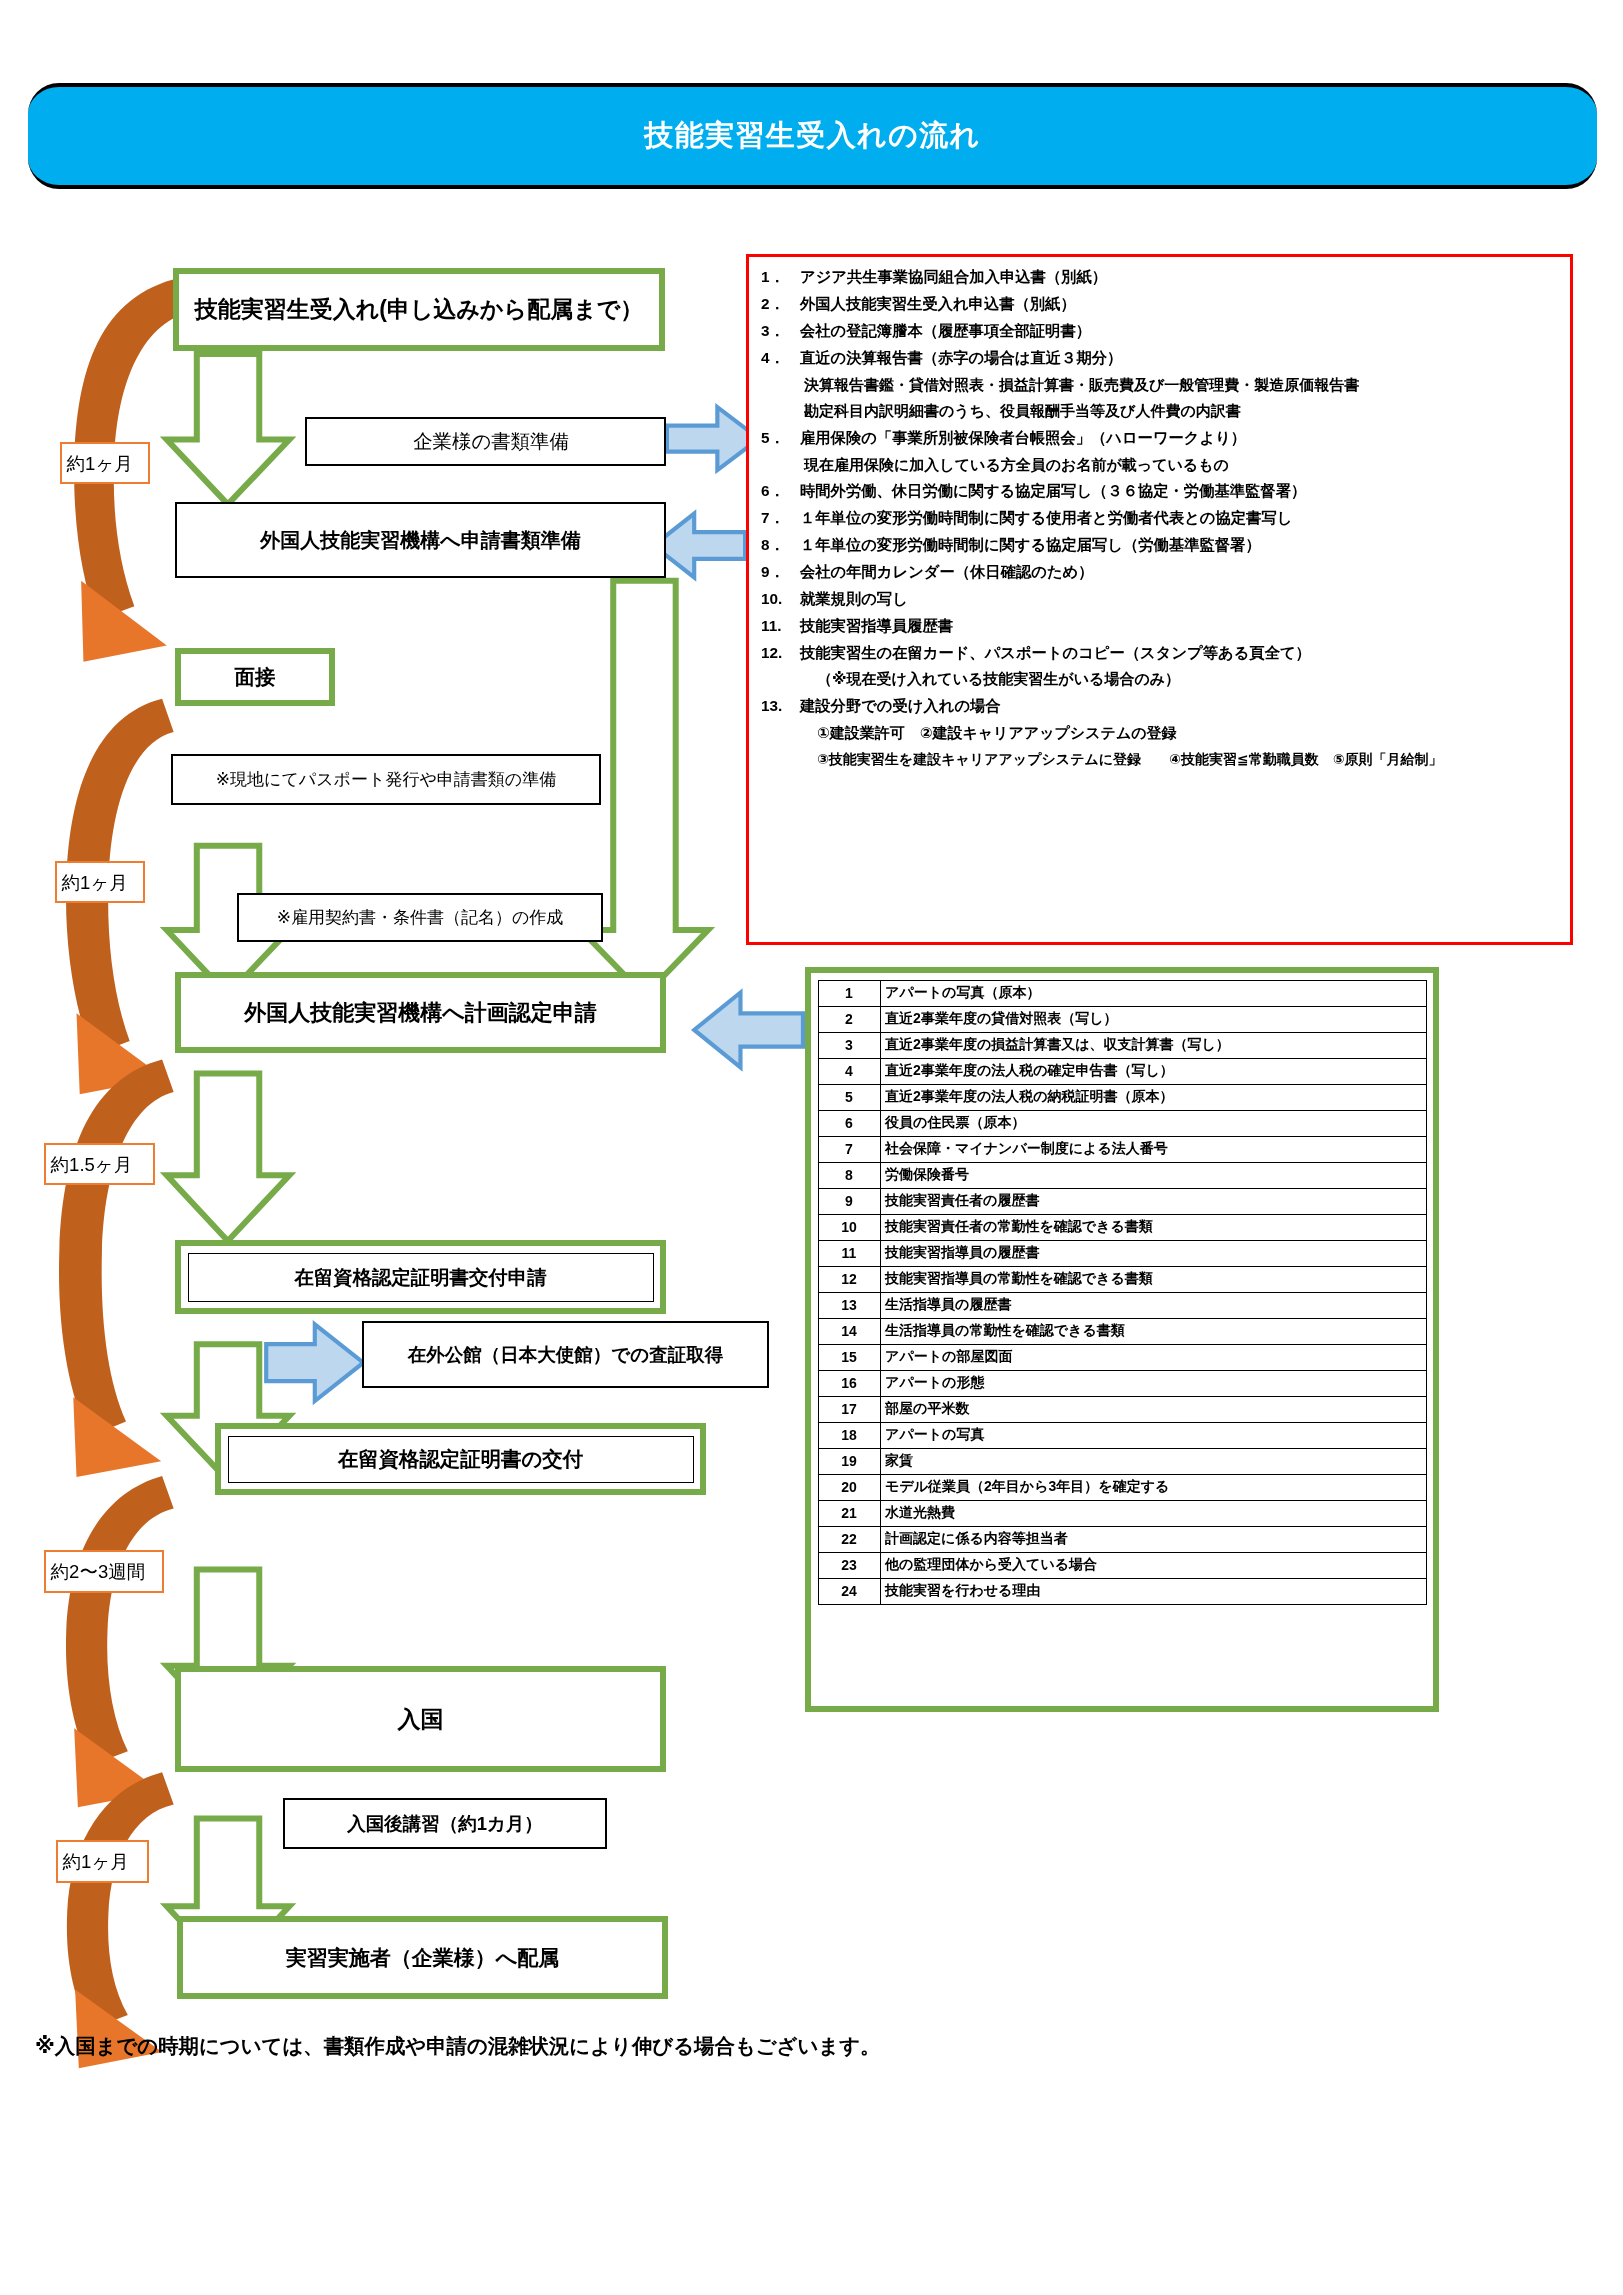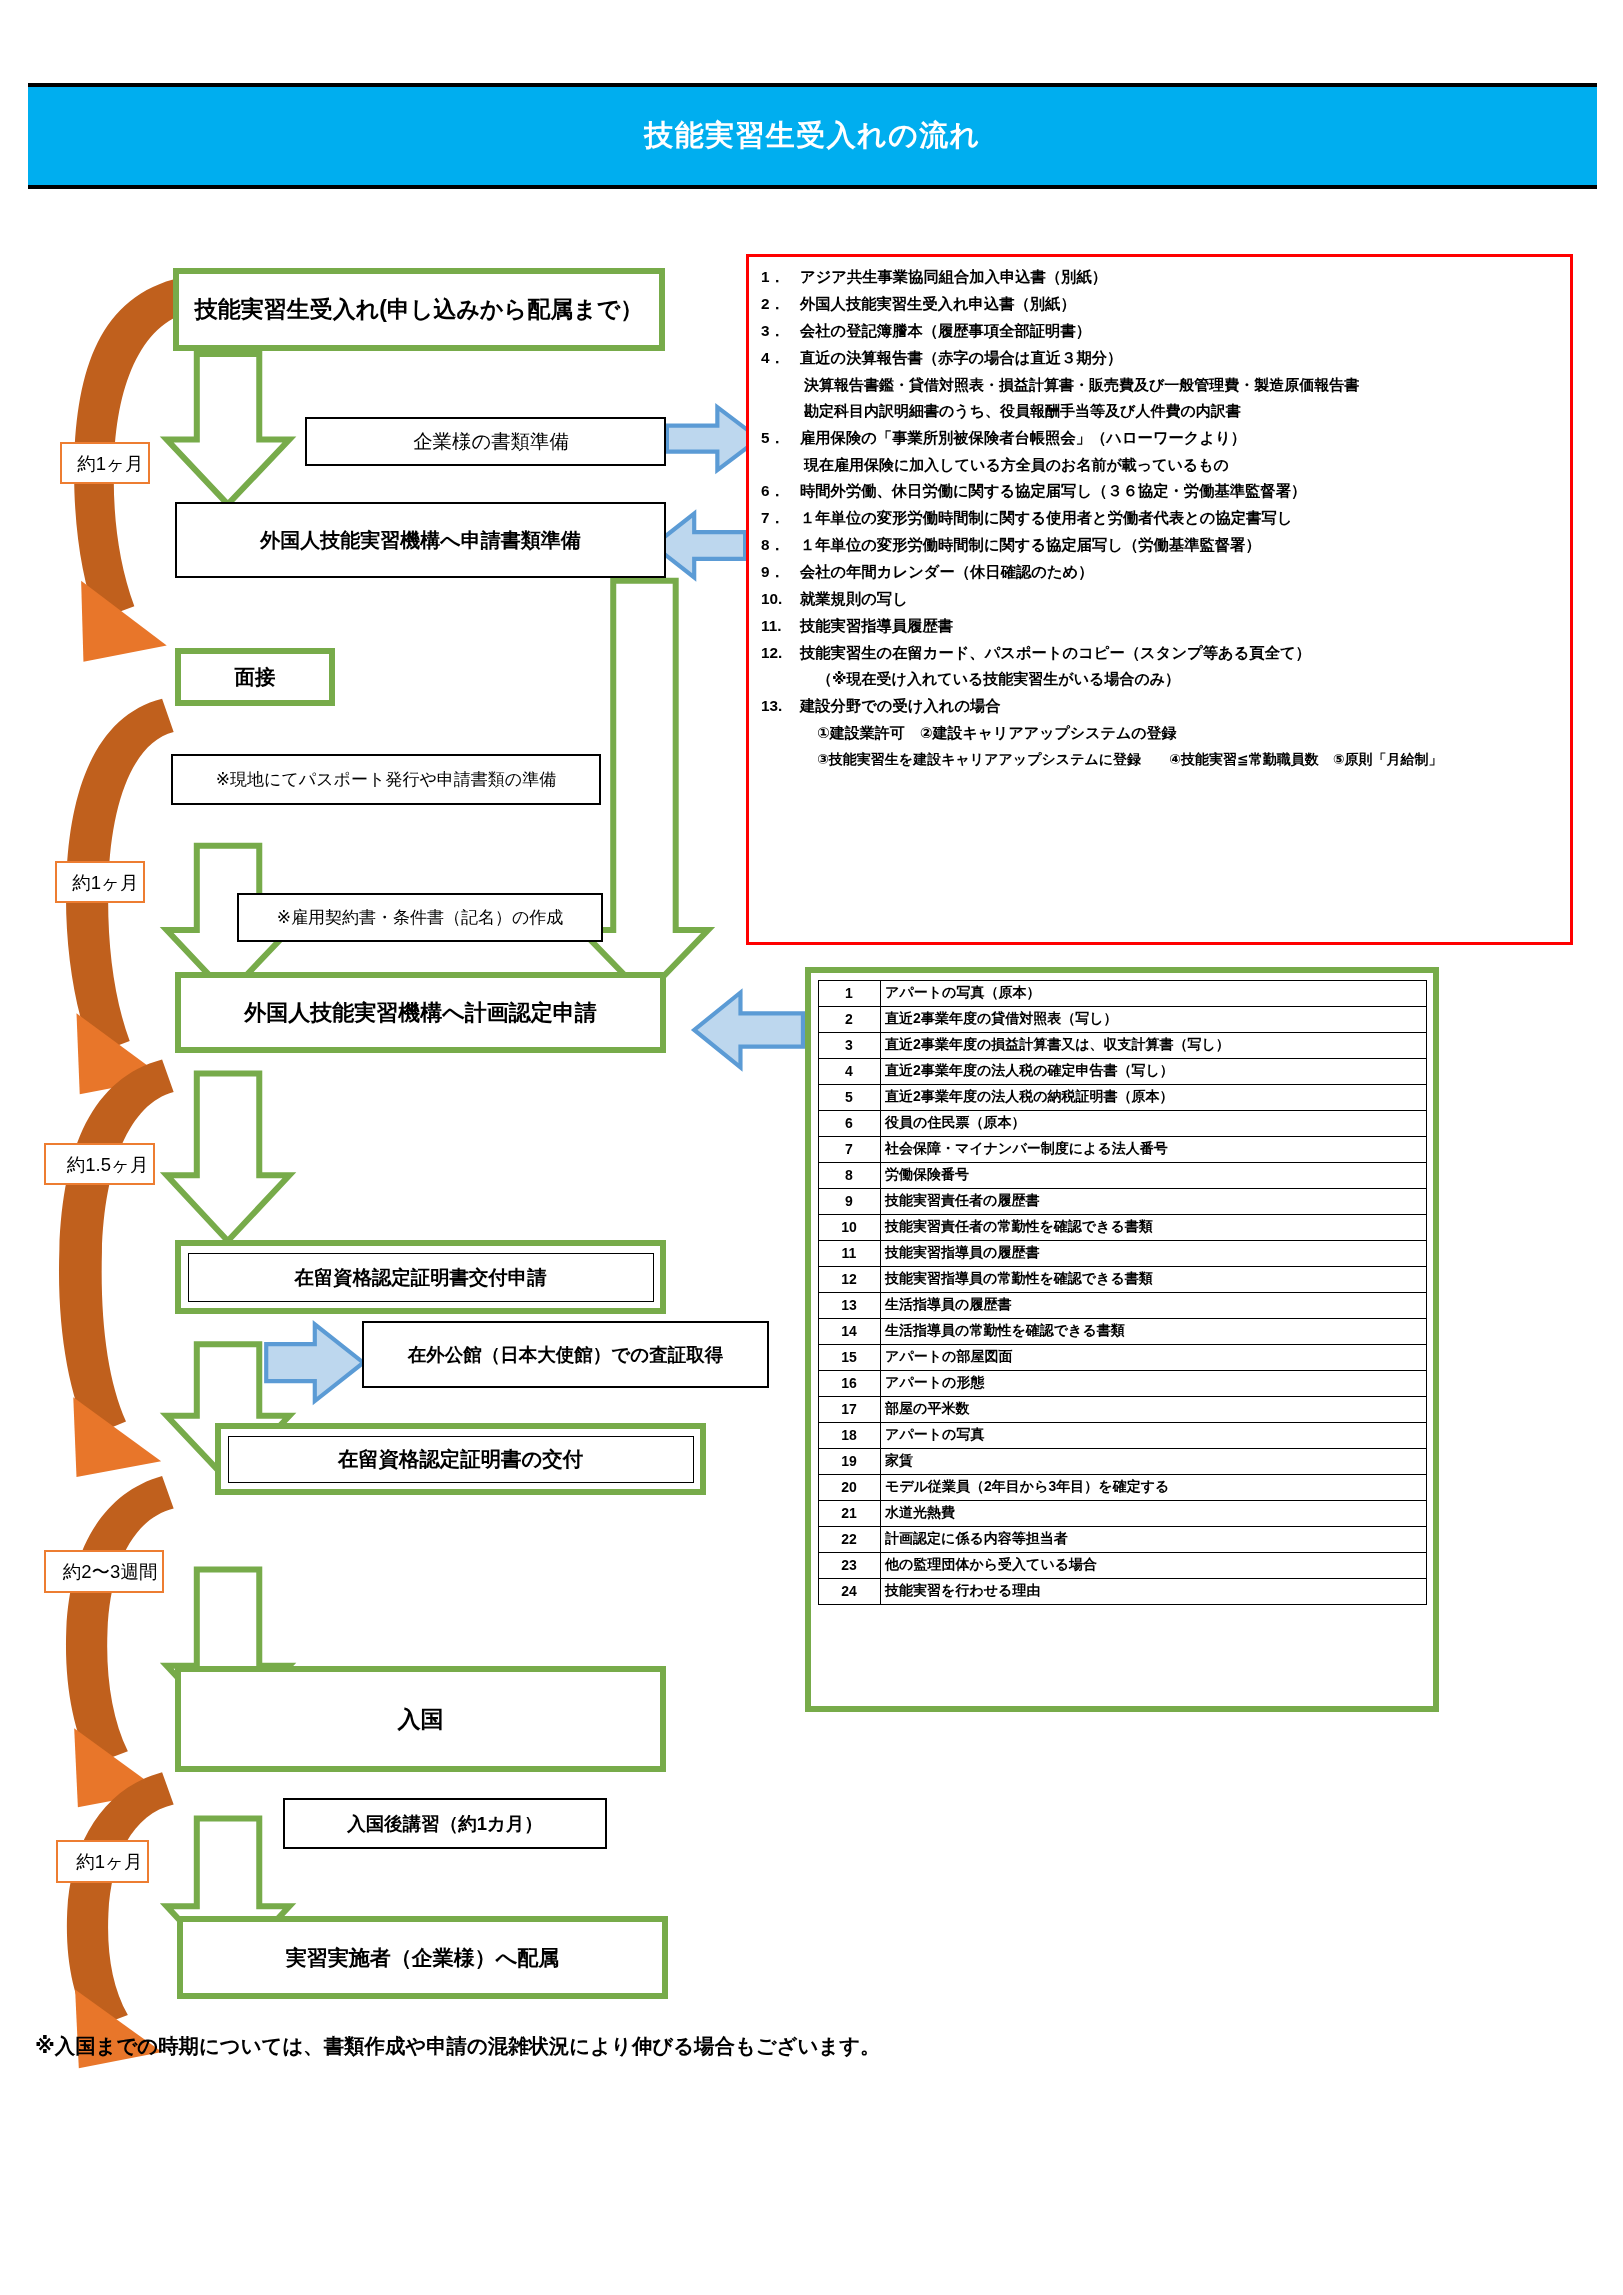--- a/index.html
+++ b/index.html
@@ -9,39 +9,39 @@
     font-family:"Liberation Sans","DejaVu Sans",sans-serif;
     position:relative; overflow:hidden;
   }
   .page { position:relative; width:1623px; height:2295px; }
 
   
   #header-banner{
     position:absolute; left:28px; top:83px; width:1569px; height:106px;
     background:#00AEEF;
     border-top:4.6px solid #000; border-bottom:4.6px solid #000;
-    display:flex; align-items:center; justify-content:center;
+    display:flex; align-items:center; justify-content:center;border-radius:31px;
   }
   #header-title{
     color:#fff; font-weight:bold; font-size:29px; letter-spacing:1.4px;
   }
 
   
   .gbox{ position:absolute; border:6.5px solid #77AB4A; background:#fff;
          display:flex; align-items:center; justify-content:center; }
   .gbox .inr{ position:absolute; inset:6.5px; border:1.9px solid #000; }
   .gbox-label{ font-weight:bold; color:#000; z-index:3; position:relative;}
 
   .kbox{ position:absolute; border:2.3px solid #000; background:#fff;
          display:flex; align-items:center; justify-content:center; }
   .kbox-label{ color:#000; text-align:center; }
 
   
   .period{ position:absolute; border:2.3px solid #ED7D31; background:#fff;
-           display:flex; align-items:center; justify-content:flex-end;
+           display:flex; align-items:center; justify-content:flex-start;
            font-size:18.5px; color:#000; white-space:nowrap; padding:2.8px 4.6px; }
 
   
   #req-panel{
     position:absolute; left:746px; top:254px; width:827px; height:691px;
     border:3.7px solid #FF0000; background:#fff; padding:12px 10.2px 4.6px 12px;
   }
   .req-row{ display:flex; align-items:flex-start; font-size:15.3px; font-weight:bold;
             color:#000; line-height:1.0; margin-bottom:11.6px; white-space:nowrap;}
   .req-num{ width:39px; flex:0 0 39px; text-align:left; letter-spacing:0px;}

